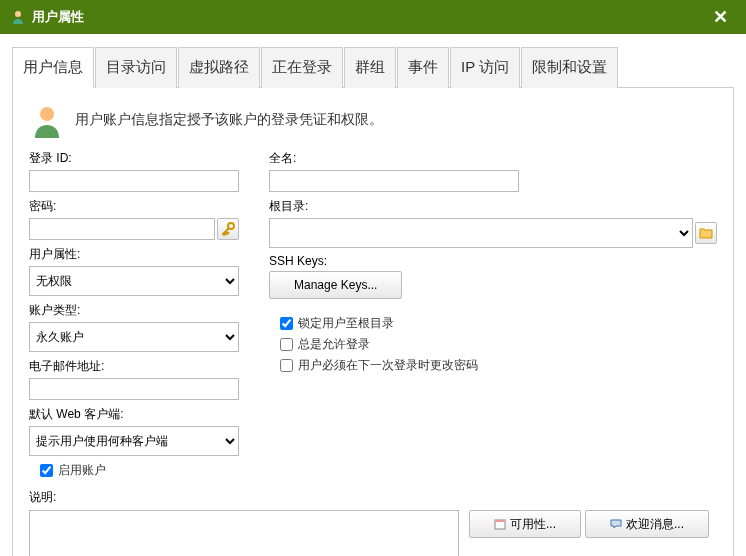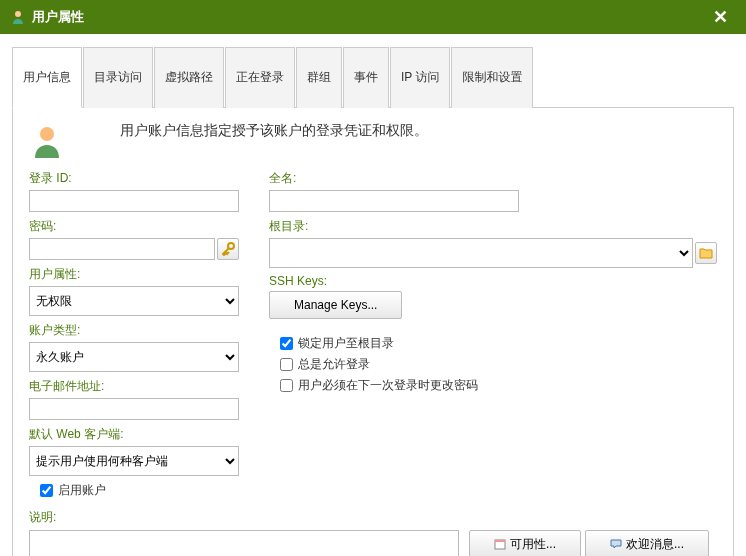--- a/index.html
+++ b/index.html
@@ -3,31 +3,31 @@
 <meta charset="utf-8">
 <style>
 * { box-sizing: border-box; margin: 0; padding: 0; }
 body { font-family: Arial, "Microsoft YaHei", sans-serif; font-size: 12px; background: #fff; color: #333; }
 .titlebar { background: #4d7c0f; color: #fff; height: 34px; display: flex; align-items: center; padding: 0 10px; }
 .titlebar-icon { width: 16px; height: 16px; margin-right: 6px; }
 .titlebar-title { flex: 1; font-weight: bold; font-size: 13px; }
 .titlebar-close { font-size: 18px; font-weight: bold; cursor: pointer; padding: 4px 8px; }
 .dialog-body { padding: 12px; background: #fff; }
 .tabs { display: flex; border-bottom: 1px solid #ccc; }
-.tab { padding: 21px 10px; border: 1px solid #ccc; border-bottom: none; background: #f3f3f3; margin-right: 1px; cursor: pointer; font-size: 12px; position: relative; top: 1px; }
+.tab { padding: 10px 10px; border: 1px solid #ccc; border-bottom: none; background: #f3f3f3; margin-right: 1px; cursor: pointer; font-size: 15px; position: relative; top: 1px; }
 .tab.active { background: #fff; border-bottom: 1px solid #fff; }
 .tab-panel { border: 1px solid #ccc; border-top: none; padding: 14px 16px 10px 16px; }
-.intro { display: flex; margin-bottom: 12px; gap: 45px; }
+.intro { display: flex; align-items: center; margin-bottom: 12px; }
 .intro-icon { width: 36px; height: 36px; margin-right: 10px; }
 .intro-text { font-size: 14px; color: #333; }
 .form-grid { display: flex; gap: 30px; }
 .col { flex: 1; min-width: 0; }
 .col-left { max-width: 210px; }
 .field { margin-bottom: 6px; }
-.field-label { display: block; margin-bottom: 3px; color: #4d7c0f; }
+.field-label { display: block; margin-bottom: 3px; color: #000000; }
 .text-input { width: 100%; height: 22px; border: 1px solid #bbb; padding: 2px 4px; font-size: 12px; }
 .select { width: 100%; height: 30px; border: 1px solid #bbb; background: #fff; font-size: 12px; padding: 1px 2px; }
 .input-with-btn { display: flex; gap: 2px; align-items: center; }
 .input-with-btn .text-input, .input-with-btn .select { flex: 1; }
 .icon-btn { width: 22px; height: 22px; border: 1px solid #bbb; background: linear-gradient(#fff,#e8e8e8); cursor: pointer; display: flex; align-items: center; justify-content: center; border-radius: 2px; }
 .btn { height: 28px; border: 1px solid #bbb; background: linear-gradient(#fff,#e8e8e8); cursor: pointer; padding: 0 24px; font-size: 12px; border-radius: 2px; display: inline-flex; align-items: center; gap: 4px; }
 .checkbox-row { display: flex; align-items: center; gap: 5px; margin: 4px 0; padding-left: 11px; }
 .checkbox-row input { margin: 0; }
 .textarea-row { display: flex; gap: 10px; align-items: flex-start; margin-top: 4px; }
 textarea { width: 430px; height: 60px; border: 1px solid #bbb; resize: none; padding: 4px; font-family: inherit; font-size: 12px; }

